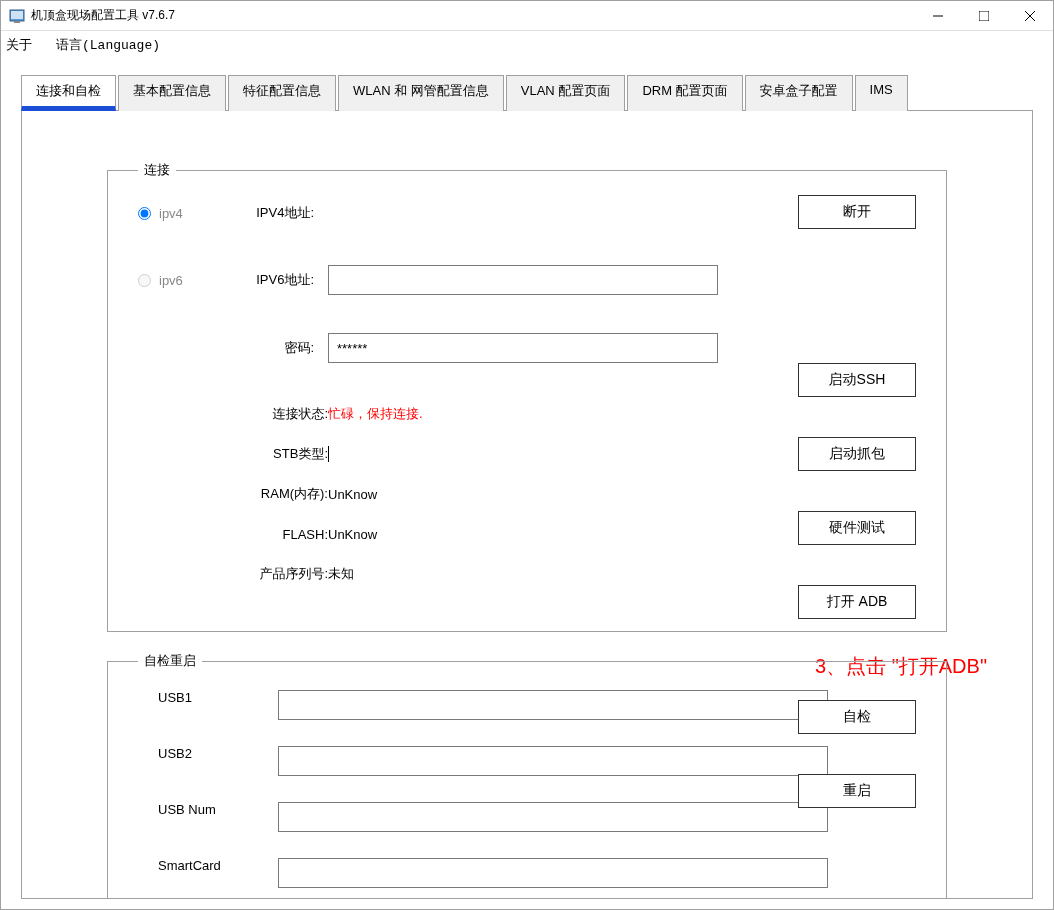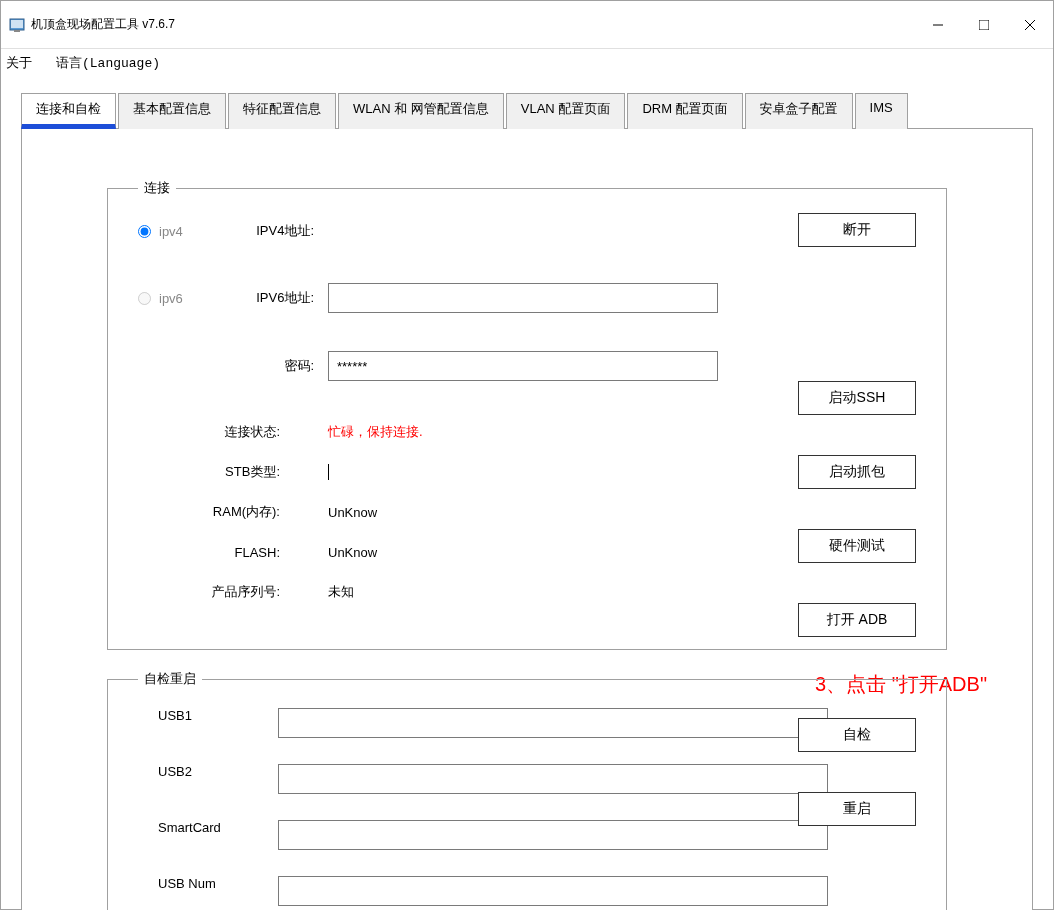--- a/index.html
+++ b/index.html
@@ -19,21 +19,21 @@
     
     .window {
       background: #ffffff;
       width: 100%;
       height: 100%;
       border: 1px solid #a0a0a0;
       position: relative;
     }
     
     .title-bar {
-      height: 48px;
+      height: 30px;
       background: #ffffff;
       display: flex;
       align-items: center;
       padding-left: 8px;
       border-bottom: 1px solid #e0e0e0;
     }
     
     .title-icon {
       width: 16px;
       height: 16px;
@@ -194,21 +194,20 @@
     .info-row {
       display: flex;
       align-items: center;
       margin-bottom: 14px;
       min-height: 26px;
     }
     
     .info-label {
       width: 190px;
       text-align: right;
-      padding-right: 48px;
     }
     
     .info-value {
       flex: 1;
     }
     
     .status-red {
       color: #ff0000;
     }
     
@@ -429,26 +428,26 @@
           <div class="selftest-label">USB1</div>
           <div class="selftest-input"><input type="text" value="" style=""></div>
         </div>
 
         <div class="selftest-row">
           <div class="selftest-label">USB2</div>
           <div class="selftest-input"><input type="text" value="" style=""></div>
         </div>
 
         <div class="selftest-row">
+          <div class="selftest-label">USB Num</div>
+          <div class="selftest-input"><input type="text" value="" style=""></div>
+        </div>
+
+        <div class="selftest-row">
           <div class="selftest-label">SmartCard</div>
-          <div class="selftest-input"><input type="text" value="" style=""></div>
-        </div>
-
-        <div class="selftest-row">
-          <div class="selftest-label">USB Num</div>
           <div class="selftest-input"><input type="text" value="" style=""></div>
         </div>
 
         <div class="selftest-buttons">
           <button class="action-btn">自检</button>
           <button class="action-btn">重启</button>
         </div>
       </fieldset>
 
     </div>

